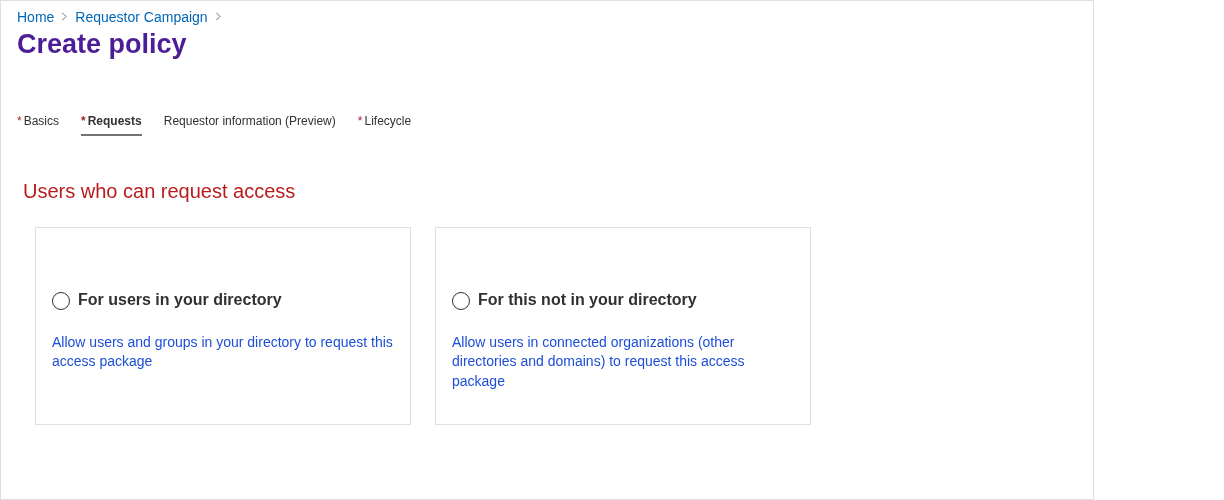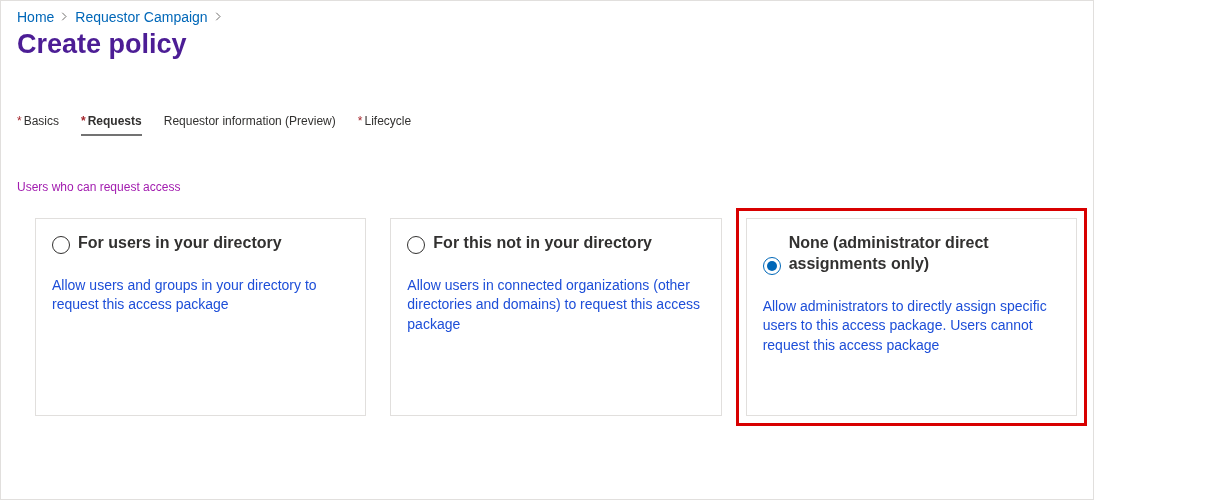--- a/index.html
+++ b/index.html
@@ -54,46 +54,48 @@
     }
     .tab.active {
       font-weight: 600;
       border-bottom: 2px solid #737373;
     }
     .tab .required {
       color: #a4262c;
       margin-right: 2px;
     }
     .section-heading {
-      font-size: 12px;
-      color: #a21caf;
+      font-size: 20px;
+      color: #b91c1c;
       margin-bottom: 24px;
       font-weight: normal;
+      margin-left: 6px;
     }
     .options-row {
       display: flex;
       gap: 24px;
       margin-left: 18px;
     }
     .option-card {
       border: 1px solid #e1dfdd;
       width: 376px;
       height: 198px;
       padding: 14px 16px;
       cursor: pointer;
     }
     .option-card.highlighted {
       outline: 3px solid #d80000;
       outline-offset: 7px;
     }
     .option-header {
       display: flex;
-      align-items: flex-end;
+      align-items: center;
       gap: 8px;
       margin-bottom: 22px;
+      margin-top: 48px;
     }
     .radio {
       width: 18px;
       height: 18px;
       border: 1px solid #323130;
       border-radius: 50%;
       flex-shrink: 0;
       margin-top: 2px;
       display: flex;
       align-items: center;
@@ -172,23 +174,16 @@
     </div>
 
     <div class="option-card">
       <div class="option-header">
         <span class="radio"></span>
         <span class="option-title">For this not in your directory</span>
       </div>
       <div class="option-desc">Allow users in connected organizations (other directories and domains) to request this access package</div>
     </div>
 
-    <div class="option-card highlighted">
-      <div class="option-header">
-        <span class="radio selected"></span>
-        <span class="option-title">None (administrator direct assignments only)</span>
-      </div>
-      <div class="option-desc">Allow administrators to directly assign specific users to this access package. Users cannot request this access package</div>
-    </div>
 
   </div>
 
 </div>
 
 </body></html>

